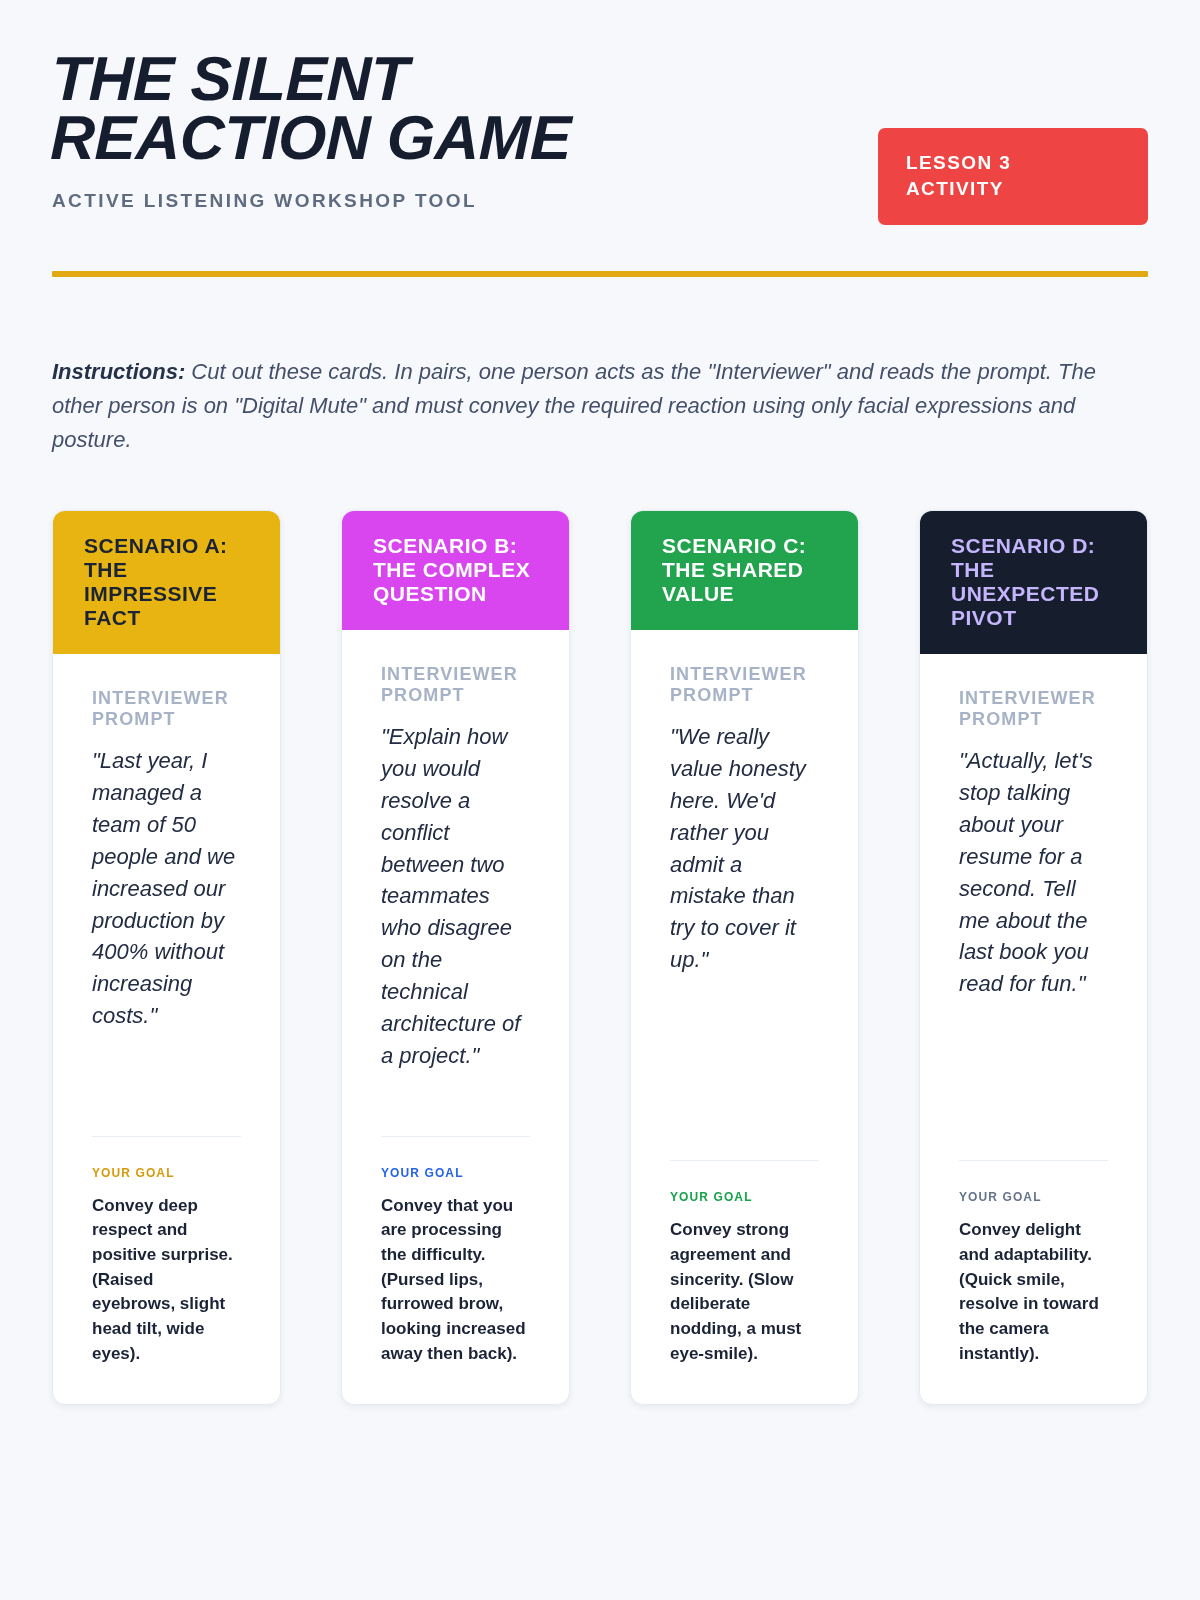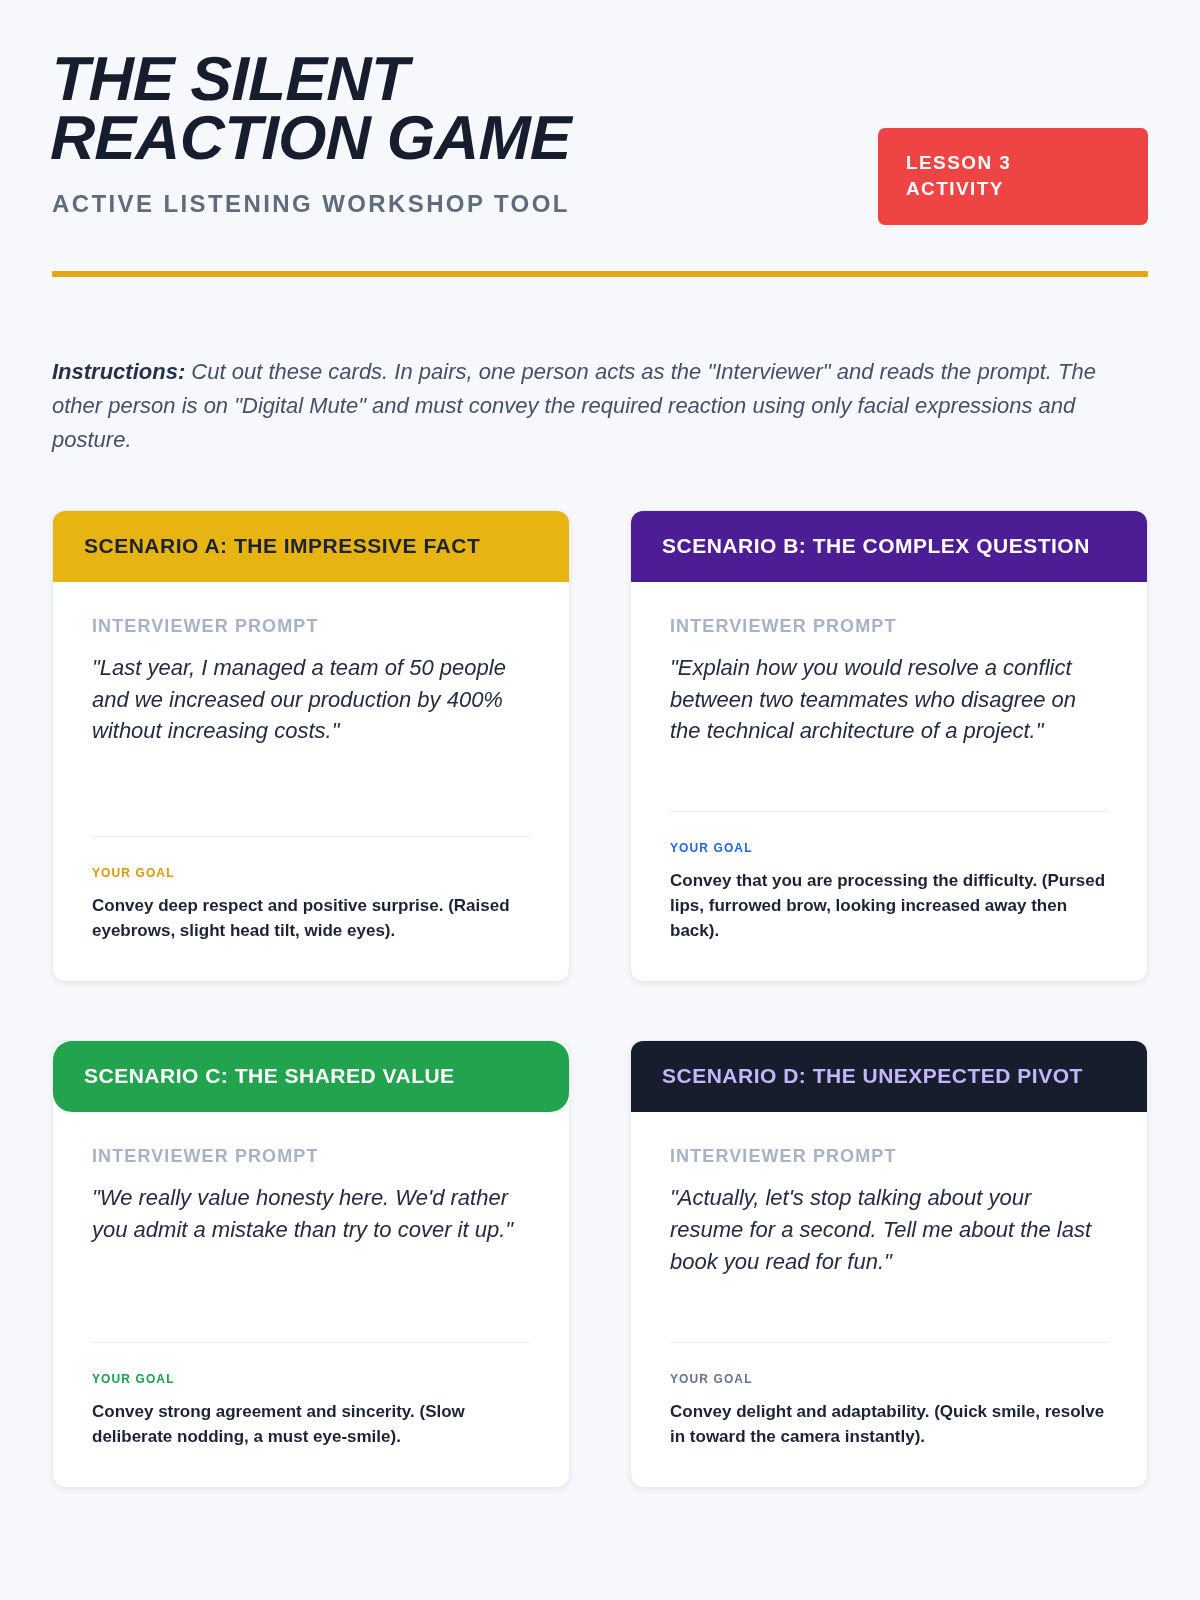--- a/index.html
+++ b/index.html
@@ -47,21 +47,21 @@
     color: #151d2e;
     text-transform: uppercase;
     max-width: 680px;
     font-stretch: condensed;
     transform: skewX(-1deg);
     transform-origin: left top;
   }
 
   .subtitle {
     margin-top: 22px;
-    font-size: 24px;
+    font-size: 19px;
     font-weight: 700;
     letter-spacing: 2.4px;
     color: #5f6b7f;
     text-transform: uppercase;
   }
 
   .lesson-badge {
     flex: 0 0 auto;
     background: #161e2e;
     color: #ffffff;
@@ -104,21 +104,21 @@
   .instructions b {
     font-weight: 700;
     font-style: italic;
     color: #26324a;
   }
 
   
   .card-grid {
     margin-top: 52px;
     display: grid;
-    grid-template-columns: 1fr 1fr;
+    grid-template-columns: 1fr 1fr 1fr 1fr;
     column-gap: 60px;
     row-gap: 58px;
   }
 
   .card {
     background: #ffffff;
     border: 1px solid #e6ebf2;
     border-radius: 13px;
     box-shadow: 0 2px 6px rgba(26, 42, 70, 0.07);
     overflow: hidden;
@@ -217,33 +217,33 @@
         <div class="kicker">INTERVIEWER PROMPT</div>
         <div class="prompt">"Last year, I managed a team of 50 people and we increased our production by 400% without increasing costs."</div>
         <div class="prompt-spacer"></div>
         <div class="divider"></div>
         <div class="goal-label" style="color: rgb(215, 154, 10);">YOUR GOAL</div>
         <div class="goal-text">Convey deep respect and positive surprise. (Raised eyebrows, slight head tilt, wide eyes).</div>
       </div>
     </div>
 
     <div class="card">
-      <div class="card-header" style="background: #4c1d95; color: rgb(255, 255, 255);">SCENARIO B: THE COMPLEX QUESTION</div>
+      <div class="card-header" style="background: #d946ef; color: rgb(255, 255, 255);">SCENARIO B: THE COMPLEX QUESTION</div>
       <div class="card-body">
         <div class="kicker">INTERVIEWER PROMPT</div>
         <div class="prompt">"Explain how you would resolve a conflict between two teammates who disagree on the technical architecture of a project."</div>
         <div class="prompt-spacer"></div>
         <div class="divider"></div>
         <div class="goal-label" style="color: rgb(37, 99, 235);">YOUR GOAL</div>
         <div class="goal-text">Convey that you are processing the difficulty. (Pursed lips, furrowed brow, looking increased away then back).</div>
       </div>
     </div>
 
     <div class="card">
-      <div class="card-header" style="background: rgb(34, 164, 78); color: rgb(255, 255, 255); border-radius: 19px;">SCENARIO C: THE SHARED VALUE</div>
+      <div class="card-header" style="background: rgb(34, 164, 78); color: rgb(255, 255, 255);">SCENARIO C: THE SHARED VALUE</div>
       <div class="card-body">
         <div class="kicker">INTERVIEWER PROMPT</div>
         <div class="prompt">"We really value honesty here. We'd rather you admit a mistake than try to cover it up."</div>
         <div class="prompt-spacer"></div>
         <div class="divider"></div>
         <div class="goal-label" style="color: rgb(22, 163, 74);">YOUR GOAL</div>
         <div class="goal-text">Convey strong agreement and sincerity. (Slow deliberate nodding, a must eye-smile).</div>
       </div>
     </div>
 

